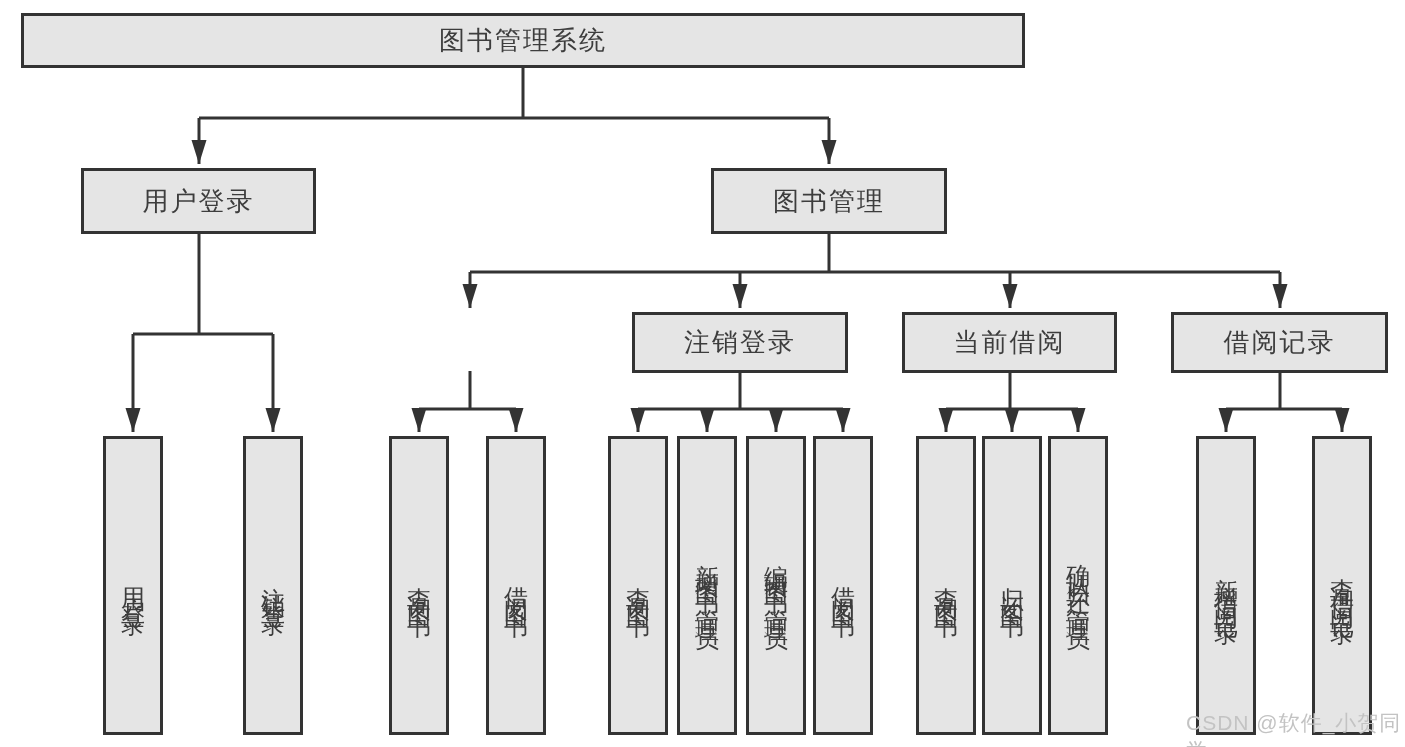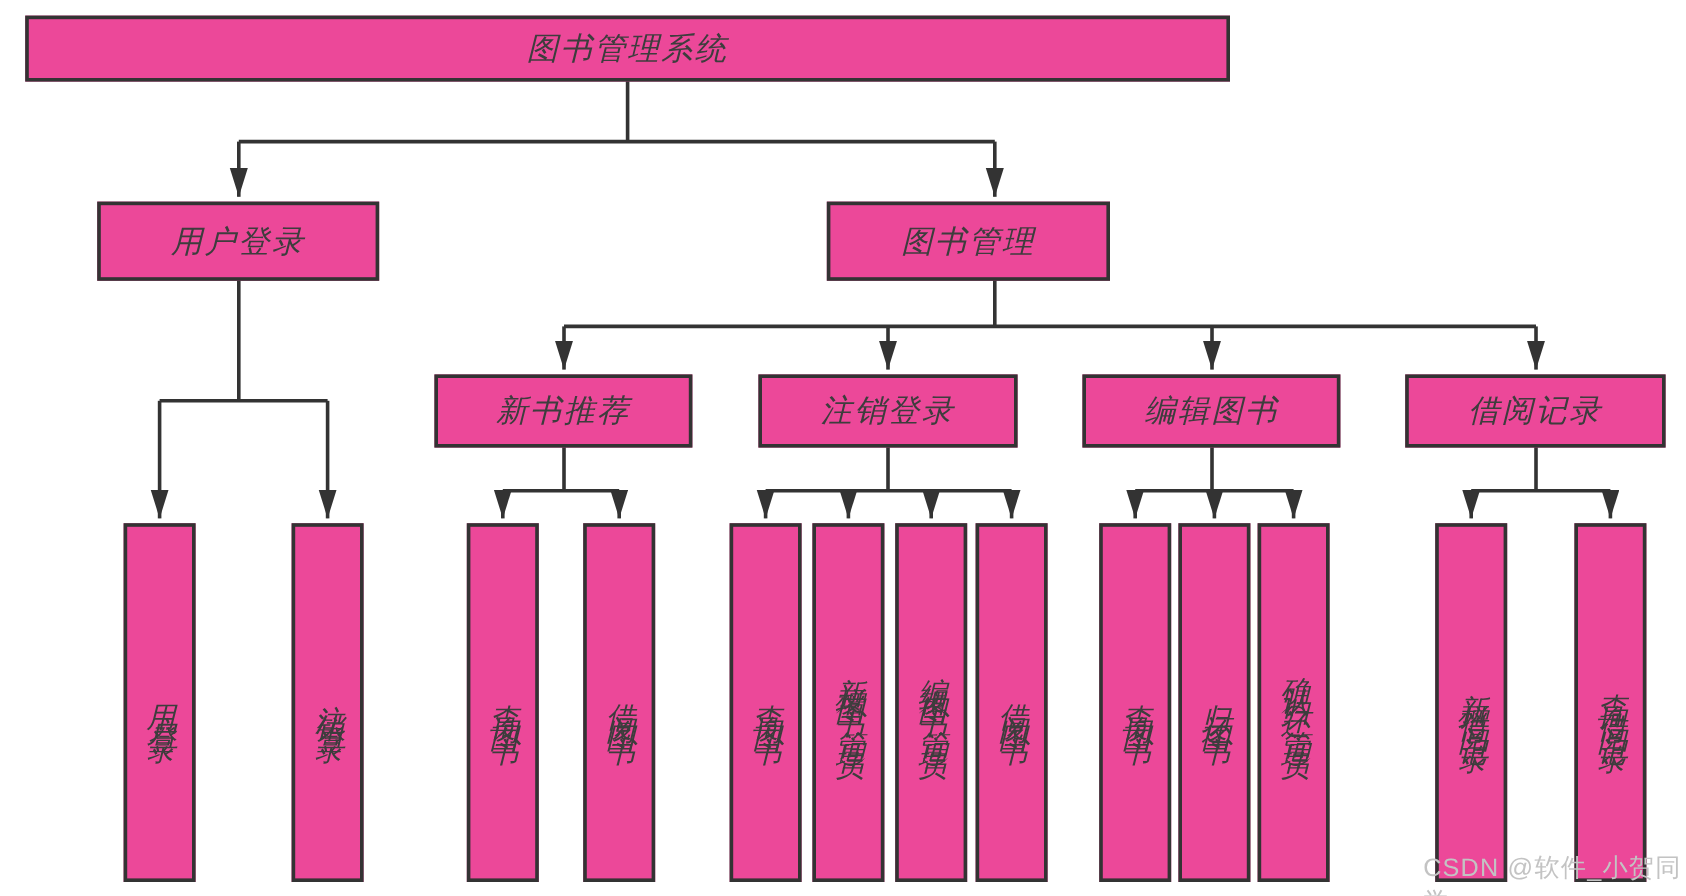--- a/index.html
+++ b/index.html
@@ -15,25 +15,24 @@
     width:1405px;height:747px;
     background:var(--bg);
     overflow:hidden;
   }
   #connectors{position:absolute;left:0;top:0;width:1405px;height:747px;}
   .ln{stroke:var(--line);stroke-width:3;fill:none;}
   #arw path{fill:var(--line);stroke:none;}
   .node{
     position:absolute;box-sizing:border-box;
     border:3px solid var(--line);
-    background:#ec4899;
+    background:#e5e5e5;
     color:var(--text);
     display:flex;align-items:center;justify-content:center;
     white-space:nowrap;
-    font-style:italic;
   }
   .hnode{font-size:26px;letter-spacing:2px;}
   .vnode{
     writing-mode:vertical-rl;
     text-orientation:mixed;
     font-size:24px;
     letter-spacing:9px;
     line-height:1;
   }
   .watermark{
@@ -89,25 +88,24 @@
     <line class="ln" x1="1012" y1="409" x2="1012" y2="432" marker-end="url(#arw)"></line>
     <line class="ln" x1="1078" y1="409" x2="1078" y2="432" marker-end="url(#arw)"></line>
 
     <line class="ln" x1="1226" y1="409" x2="1226" y2="432" marker-end="url(#arw)"></line>
     <line class="ln" x1="1342" y1="409" x2="1342" y2="432" marker-end="url(#arw)"></line>
   </svg>
 
   <div class="node hnode" style="left:21px;top:13px;width:1004px;height:55px">图书管理系统</div>
 
   <div class="node hnode" style="left:81px;top:168px;width:235px;height:66px">用户登录</div>
-  <div class="node hnode" style="left:689px;top:168px;width:236px;height:66px">图书管理</div>
+  <div class="node hnode" style="left:711px;top:168px;width:236px;height:66px">图书管理</div>
 
-  <div class="node hnode" style="left:362px;top:312px;width:215px;height:61px">新书推荐</div>
   <div class="node hnode" style="left:632px;top:312px;width:216px;height:61px">注销登录</div>
-  <div class="node hnode" style="left:902px;top:312px;width:215px;height:61px">编辑图书</div>
+  <div class="node hnode" style="left:902px;top:312px;width:215px;height:61px">当前借阅</div>
   <div class="node hnode" style="left:1171px;top:312px;width:217px;height:61px">借阅记录</div>
 
   <div class="node vnode" style="left:103px;top:436px;width:60px;height:299px">用户登录</div>
   <div class="node vnode" style="left:243px;top:436px;width:60px;height:299px">注销登录</div>
 
   <div class="node vnode" style="left:389px;top:436px;width:60px;height:299px">查询图书</div>
   <div class="node vnode" style="left:486px;top:436px;width:60px;height:299px">借阅图书</div>
 
   <div class="node vnode" style="left:608px;top:436px;width:60px;height:299px">查询图书</div>
   <div class="node vnode" style="left:677px;top:436px;width:60px;height:299px">新增图书（管理员）</div>

